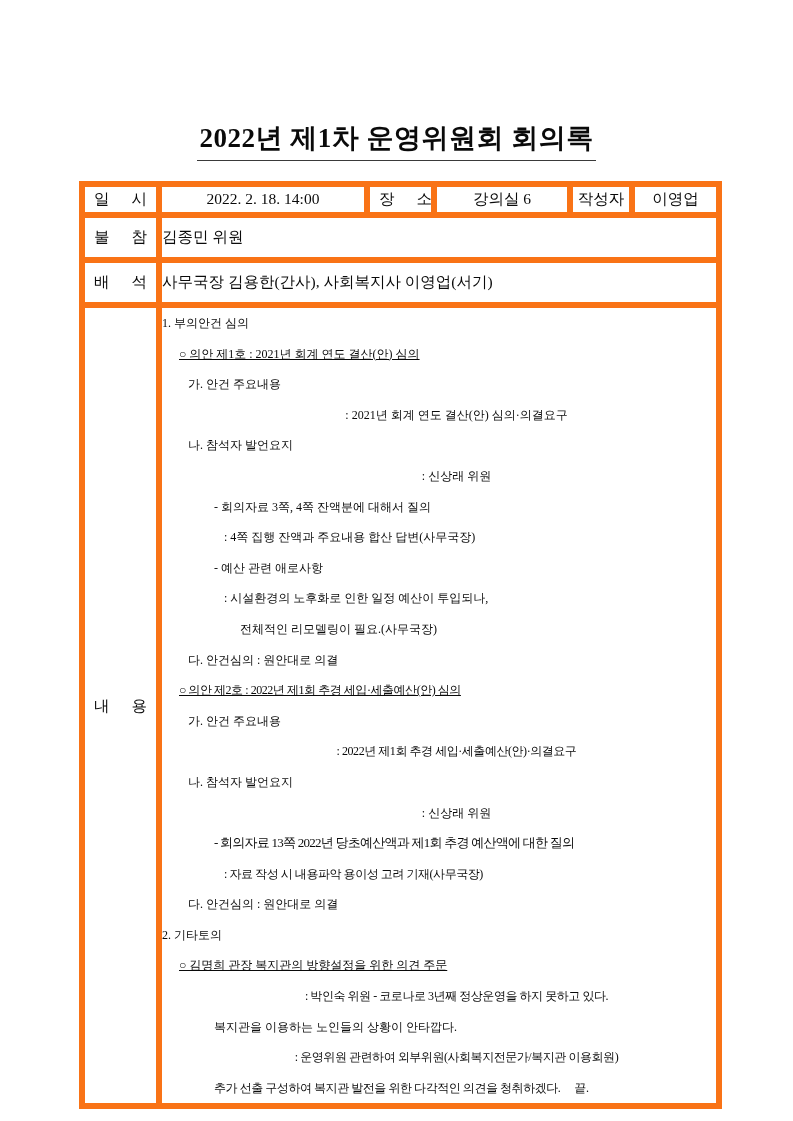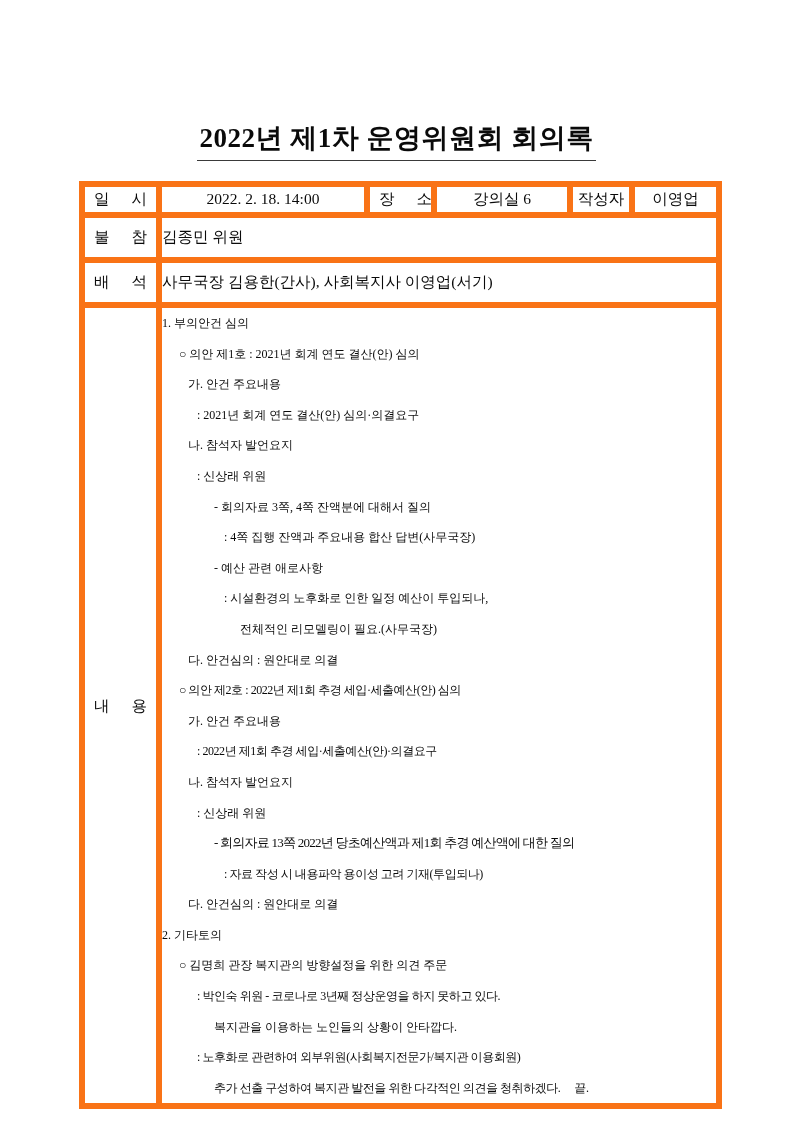--- a/index.html
+++ b/index.html
@@ -101,23 +101,23 @@
     font-size: 15.6px;
   }
   .cline {
     white-space: nowrap;
     height: 30.6px;
     line-height: 30.6px;
     font-size: 12px;
   }
   
   .i0  { padding-left: 0px; }
-  .i1  { padding-left: 17px; }
+  .i1  { padding-left: 17px; text-decoration: underline; }
   .i15 { padding-left: 26px; }
-  .i2  { padding-left: 35px; }
+  .i2  { padding-left: 35px; text-align: center; }
   .i25 { padding-left: 52px; }
   .i3  { padding-left: 62px; }
   .i35 { padding-left: 78px; }
 
   .tight {
     letter-spacing: -0.45px;
   }
   .tight2 {
     letter-spacing: -0.75px;
     font-size: 13px;
@@ -179,27 +179,27 @@
             <div class="cline i25">- 예산 관련 애로사항</div>
             <div class="cline i3">: 시설환경의 노후화로 인한 일정 예산이 투입되나,</div>
             <div class="cline i35">전체적인 리모델링이 필요.(사무국장)</div>
             <div class="cline i15">다. 안건심의 : 원안대로 의결</div>
             <div class="cline i1 tight">○ 의안 제2호 : 2022년 제1회 추경 세입·세출예산(안) 심의</div>
             <div class="cline i15">가. 안건 주요내용</div>
             <div class="cline i2 tight">: 2022년 제1회 추경 세입·세출예산(안)·의결요구</div>
             <div class="cline i15">나. 참석자 발언요지</div>
             <div class="cline i2">: 신상래 위원</div>
             <div class="cline i25 tight2">- 회의자료 13쪽 2022년 당초예산액과 제1회 추경 예산액에 대한 질의</div>
-            <div class="cline i3 tight">: 자료 작성 시 내용파악 용이성 고려 기재(투입되나)</div>
+            <div class="cline i3 tight">: 자료 작성 시 내용파악 용이성 고려 기재(사무국장)</div>
             <div class="cline i15">다. 안건심의 : 원안대로 의결</div>
             <div class="cline i0">2. 기타토의</div>
             <div class="cline i1">○ 김명희 관장 복지관의 방향설정을 위한 의견 주문</div>
             <div class="cline i2 tight">: 박인숙 위원 - 코로나로 3년째 정상운영을 하지 못하고 있다.</div>
             <div class="cline i25">복지관을 이용하는 노인들의 상황이 안타깝다.</div>
-            <div class="cline i2 tight">: 노후화로 관련하여 외부위원(사회복지전문가/복지관 이용회원)</div>
+            <div class="cline i2 tight">: 운영위원 관련하여 외부위원(사회복지전문가/복지관 이용회원)</div>
             <div class="cline i25 tight"><span>추가 선출 구성하여 복지관 발전을 위한 다각적인 의견을 청취하겠다.</span><span class="endmark">끝.</span></div>
           </div>
         </td>
       </tr>
     </tbody>
   </table>
 
 </div>
 
 </body></html>

